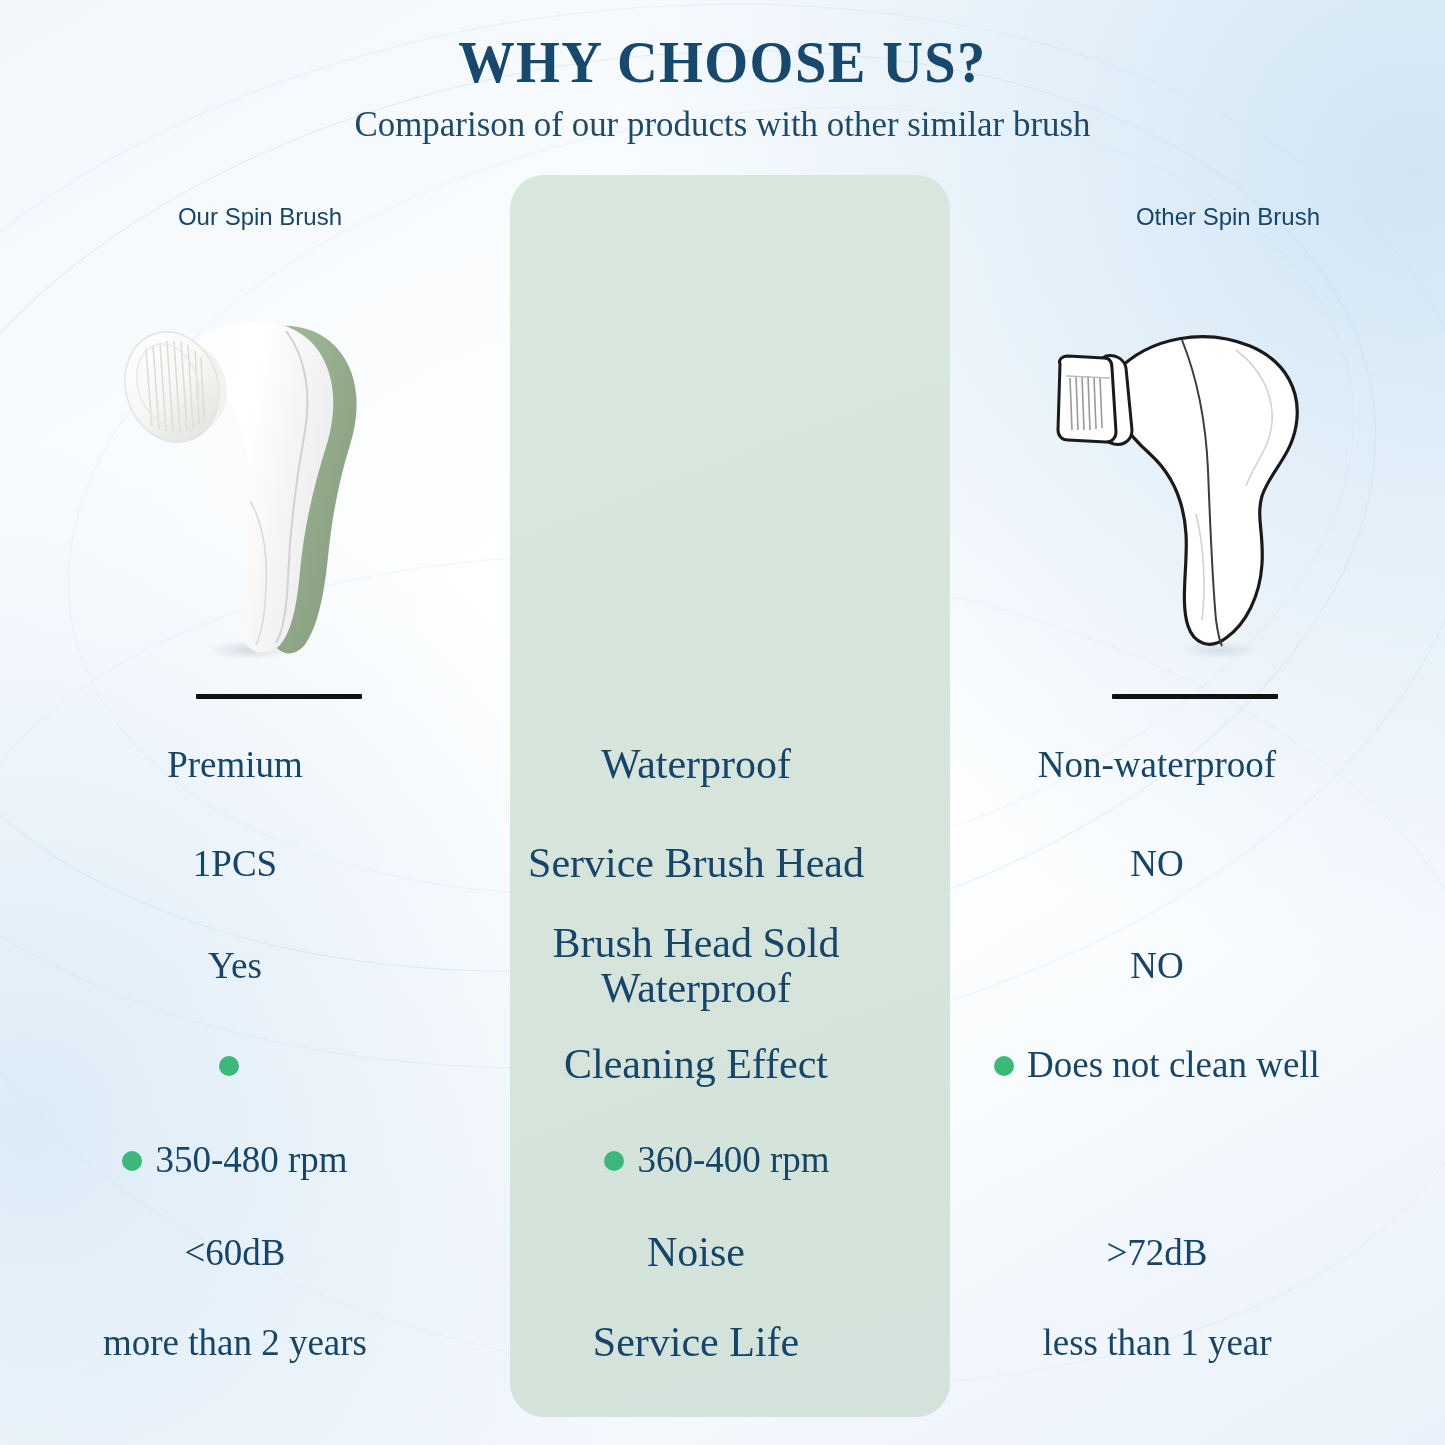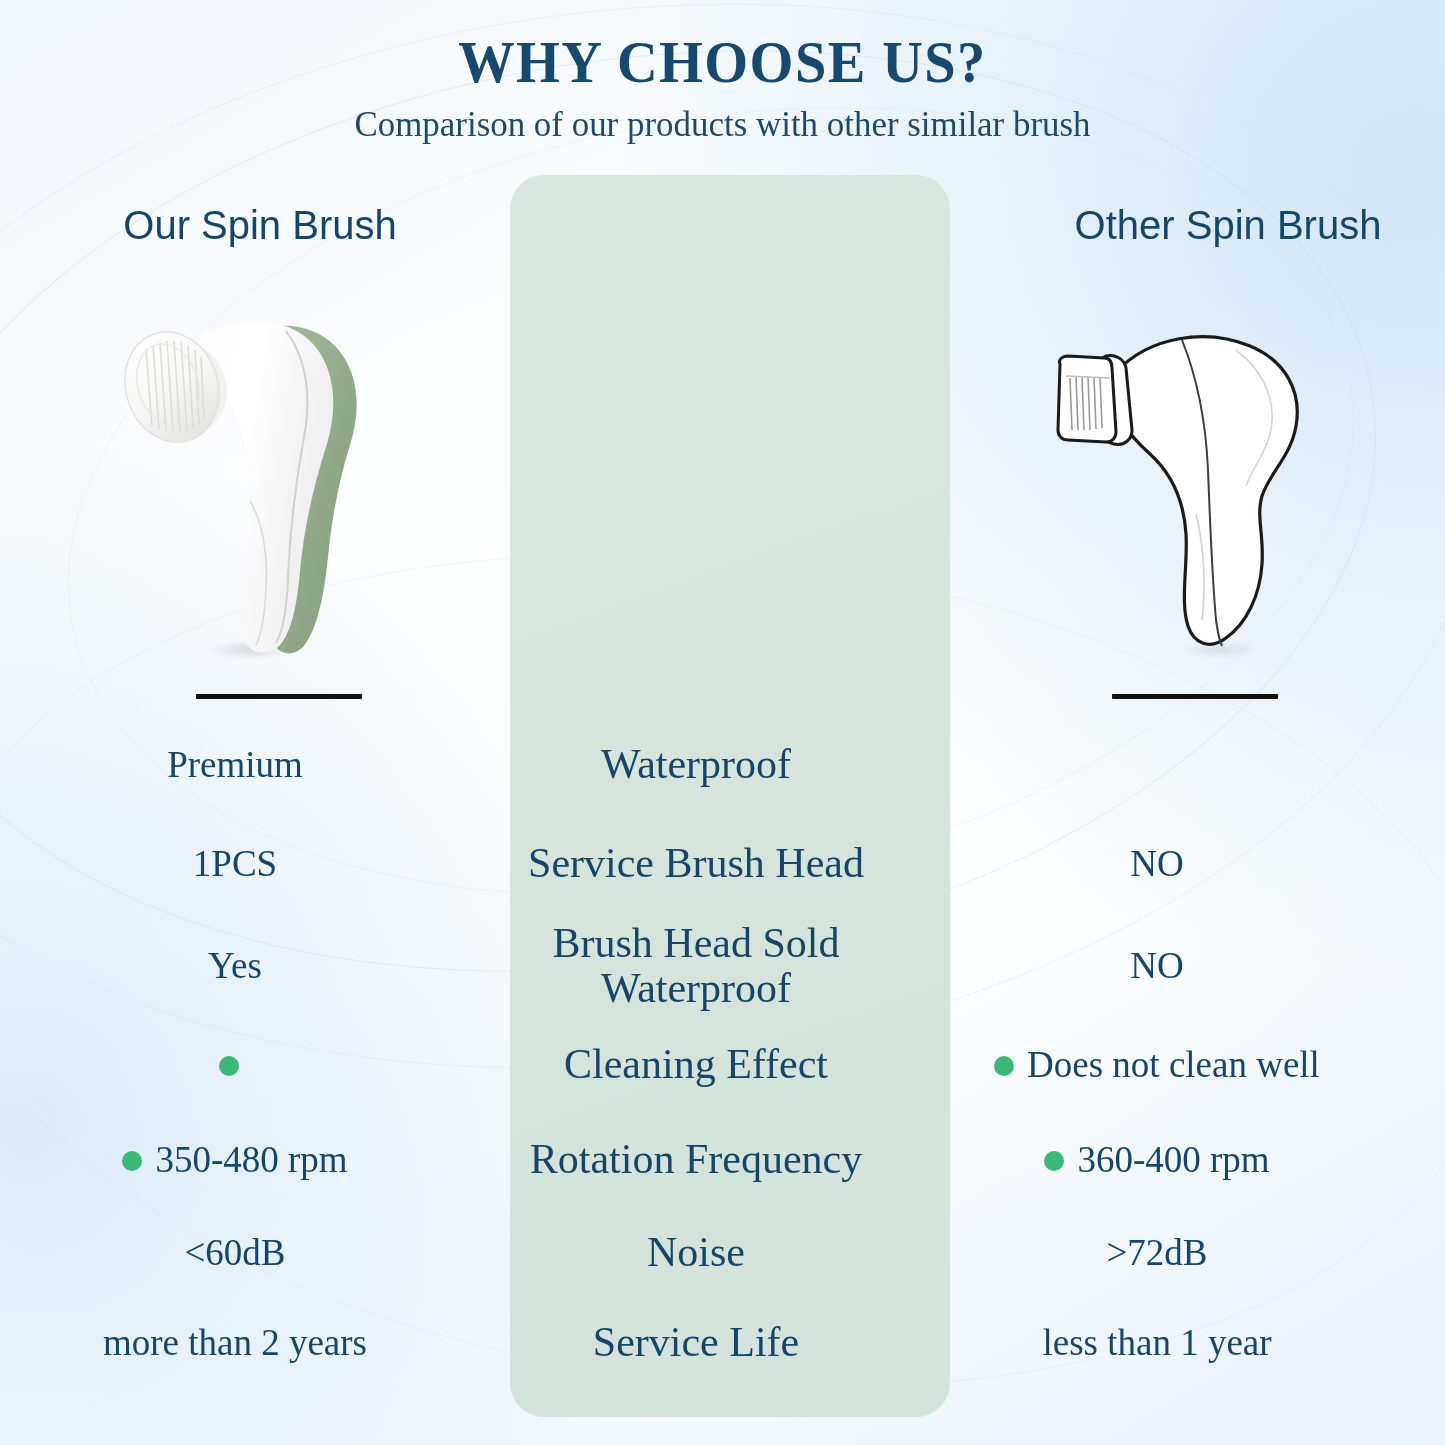--- a/index.html
+++ b/index.html
@@ -41,21 +41,21 @@
 
   
   .center-panel{
     position:absolute;left:510px;top:175px;width:440px;height:1242px;
     background:linear-gradient(160deg,#d9e7de 0%,#d7e5dc 40%,#d3e2da 100%);
     border-radius:34px;
   }
 
   
   .col-head{
-    position:absolute;font-size:40px;color:#16456a;font-weight:400;
+    position:absolute;font-size:24px;color:#16456a;font-weight:400;
     font-family:"Liberation Sans", sans-serif;
     text-align:center;
   }
   .col-head.left{left:60px;top:203px;width:400px;}
   .col-head.right{left:1028px;top:203px;width:400px;}
 
   
   .product{position:absolute;}
   .product-left{left:100px;top:295px;width:300px;height:370px;}
   .product-right{left:1030px;top:320px;width:290px;height:345px;}
@@ -218,20 +218,25 @@
 
   <div class="rows">
 
     <div class="row" style="height:98px">
       <div class="cell side left">
         <span class="cellinner">
             <span>Premium</span>
           </span>
       </div>
       <div class="cell mid">Waterproof</div>
+      <div class="cell side right">
+        <span class="cellinner">
+            <span>Non-waterproof</span>
+          </span>
+      </div>
     </div>
 
     <div class="row" style="height:100px">
       <div class="cell side left">
         <span class="cellinner">
             <span>1PCS</span>
           </span>
       </div>
       <div class="cell mid">Service Brush Head</div>
       <div class="cell side right">
@@ -270,21 +275,20 @@
       </div>
     </div>
 
     <div class="row" style="height:96px">
       <div class="cell side left">
         <span class="cellinner">
             <span class="bullet"></span>
             <span>350-480 rpm</span>
           </span>
       </div>
-      <div class="cell mid">Rotation Frequency</div>
       <div class="cell side right">
         <span class="cellinner">
             <span class="bullet"></span>
             <span>360-400 rpm</span>
           </span>
       </div>
     </div>
 
     <div class="row" style="height:90px">
       <div class="cell side left">

